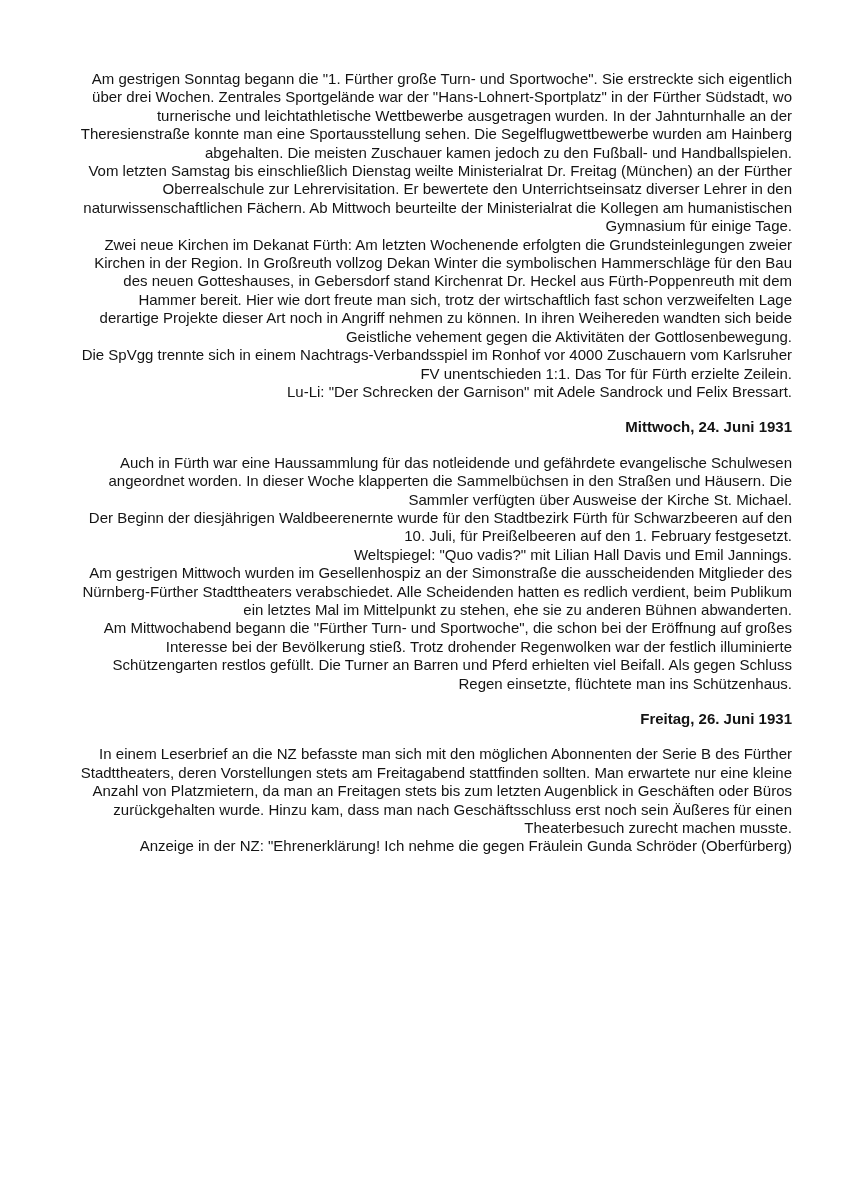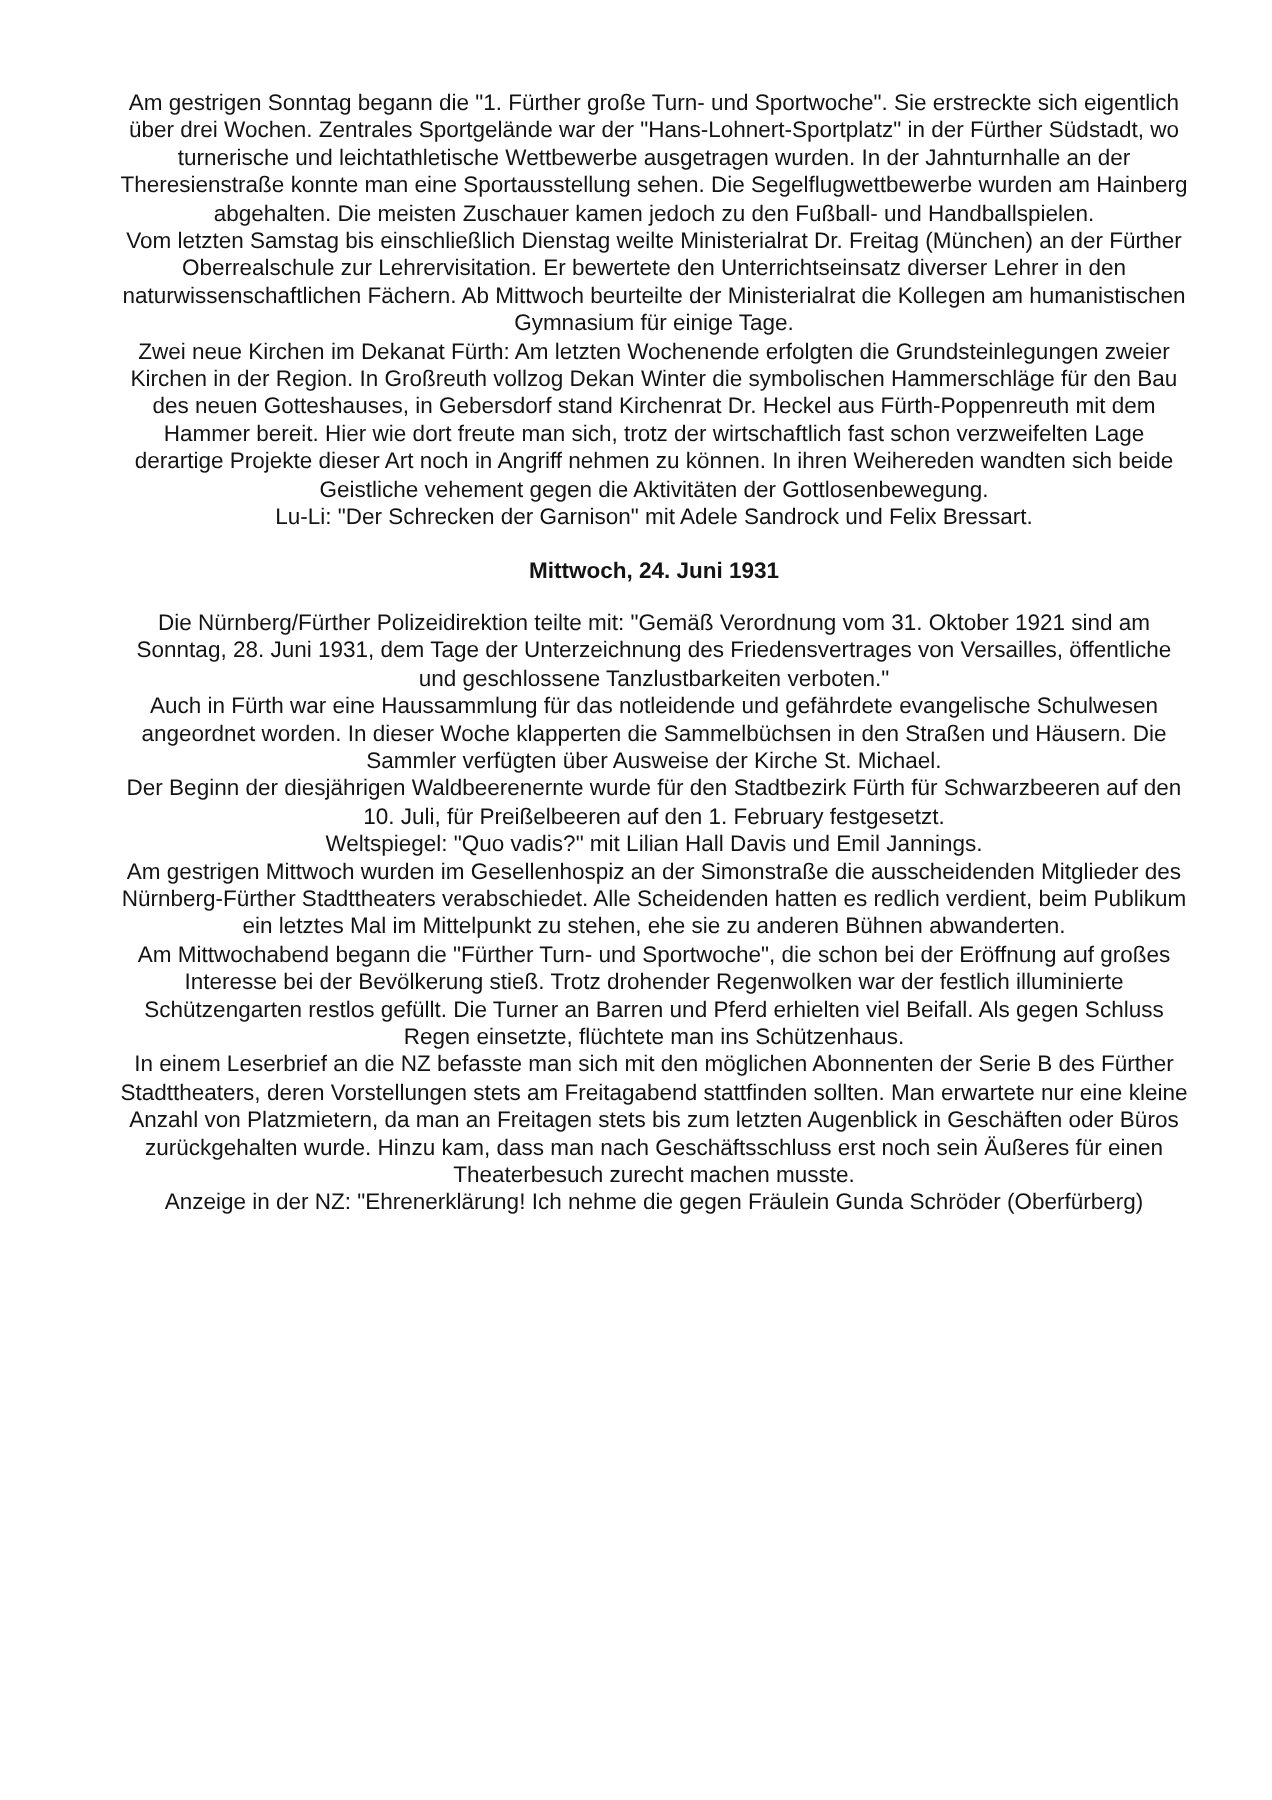--- a/index.html
+++ b/index.html
@@ -11,25 +11,25 @@
     width: 848px;
     height: 1200px;
     overflow: hidden;
     position: relative;
     font-family: "Liberation Sans", "DejaVu Sans", sans-serif;
     color: #141414;
   }
   .page {
     position: absolute;
     left: 80px;
-    top: 60px;
+    top: 70px;
     width: 712px;
     font-size: 15px;
     line-height: 18.4px;
-    text-align: center;
+    text-align: right;
   }
   .page p {
     margin: 0;
     padding: 0;
   }
   .page h2 {
     font-size: 15px;
     line-height: 18.4px;
     font-weight: bold;
     margin: 17px 0;
@@ -38,27 +38,28 @@
 </style>
 </head>
 <body>
 
 <div class="page">
 
   <p>Am gestrigen Sonntag begann die "1. Fürther große Turn- und Sportwoche". Sie erstreckte sich eigentlich über drei Wochen. Zentrales Sportgelände war der "Hans-Lohnert-Sportplatz" in der Fürther Südstadt, wo turnerische und leichtathletische Wettbewerbe ausgetragen wurden. In der Jahnturnhalle an der Theresienstraße konnte man eine Sportausstellung sehen. Die Segelflugwettbewerbe wurden am Hainberg abgehalten. Die meisten Zuschauer kamen jedoch zu den Fußball- und Handballspielen.</p>
   <p>Vom letzten Samstag bis einschließlich Dienstag weilte Ministerialrat Dr. Freitag (München) an der Fürther Oberrealschule zur Lehrervisitation. Er bewertete den Unterrichtseinsatz diverser Lehrer in den naturwissenschaftlichen Fächern. Ab Mittwoch beurteilte der Ministerialrat die Kollegen am humanistischen Gymnasium für einige Tage.</p>
 
   <p>Zwei neue Kirchen im Dekanat Fürth: Am letzten Wochenende erfolgten die Grundsteinlegungen zweier Kirchen in der Region. In Großreuth vollzog Dekan Winter die symbolischen Hammerschläge für den Bau des neuen Gotteshauses, in Gebersdorf stand Kirchenrat Dr. Heckel aus Fürth-Poppenreuth mit dem Hammer bereit. Hier wie dort freute man sich, trotz der wirtschaftlich fast schon verzweifelten Lage derartige Projekte dieser Art noch in Angriff nehmen zu können. In ihren Weihereden wandten sich beide Geistliche vehement gegen die Aktivitäten der Gottlosenbewegung.</p>
+  <p>Die SpVgg trennte sich in einem Nachtrags-Verbandsspiel im Ronhof vor 4000 Zuschauern vom Karlsruher FV unentschieden 1:1. Das Tor für Fürth erzielte Zeilein.</p>
   <p>Lu-Li: "Der Schrecken der Garnison" mit Adele Sandrock und Felix Bressart.</p>
 
   <h2>Mittwoch, 24. Juni 1931</h2>
-  <p>Die Nürnberg/Fürther Polizeidirektion teilte mit: "Gemäß Verordnung vom 31. Oktober 1921 sind am Sonntag, 28. Juni 1931, dem Tage der Unterzeichnung des Friedensvertrages von Versailles, öffentliche und geschlossene Tanzlustbarkeiten verboten."</p>
   <p>Auch in Fürth war eine Haussammlung für das notleidende und gefährdete evangelische Schulwesen angeordnet worden. In dieser Woche klapperten die Sammelbüchsen in den Straßen und Häusern. Die Sammler verfügten über Ausweise der Kirche St. Michael.</p>
   <p>Der Beginn der diesjährigen Waldbeerenernte wurde für den Stadtbezirk Fürth für Schwarzbeeren auf den 10. Juli, für Preißelbeeren auf den 1. February festgesetzt.</p>
   <p>Weltspiegel: "Quo vadis?" mit Lilian Hall Davis und Emil Jannings.</p>
 
   <p>Am gestrigen Mittwoch wurden im Gesellenhospiz an der Simonstraße die ausscheidenden Mitglieder des Nürnberg-Fürther Stadttheaters verabschiedet. Alle Scheidenden hatten es redlich verdient, beim Publikum ein letztes Mal im Mittelpunkt zu stehen, ehe sie zu anderen Bühnen abwanderten.</p>
   <p>Am Mittwochabend begann die "Fürther Turn- und Sportwoche", die schon bei der Eröffnung auf großes Interesse bei der Bevölkerung stieß. Trotz drohender Regenwolken war der festlich illuminierte Schützengarten restlos gefüllt. Die Turner an Barren und Pferd erhielten viel Beifall. Als gegen Schluss Regen einsetzte, flüchtete man ins Schützenhaus.</p>
 
+  <h2>Freitag, 26. Juni 1931</h2>
   <p>In einem Leserbrief an die NZ befasste man sich mit den möglichen Abonnenten der Serie B des Fürther Stadttheaters, deren Vorstellungen stets am Freitagabend stattfinden sollten. Man erwartete nur eine kleine Anzahl von Platzmietern, da man an Freitagen stets bis zum letzten Augenblick in Geschäften oder Büros zurückgehalten wurde. Hinzu kam, dass man nach Geschäftsschluss erst noch sein Äußeres für einen Theaterbesuch zurecht machen musste.</p>
   <p>Anzeige in der NZ: "Ehrenerklärung! Ich nehme die gegen Fräulein Gunda Schröder (Oberfürberg)</p>
 
 </div>
 
 </body></html>

